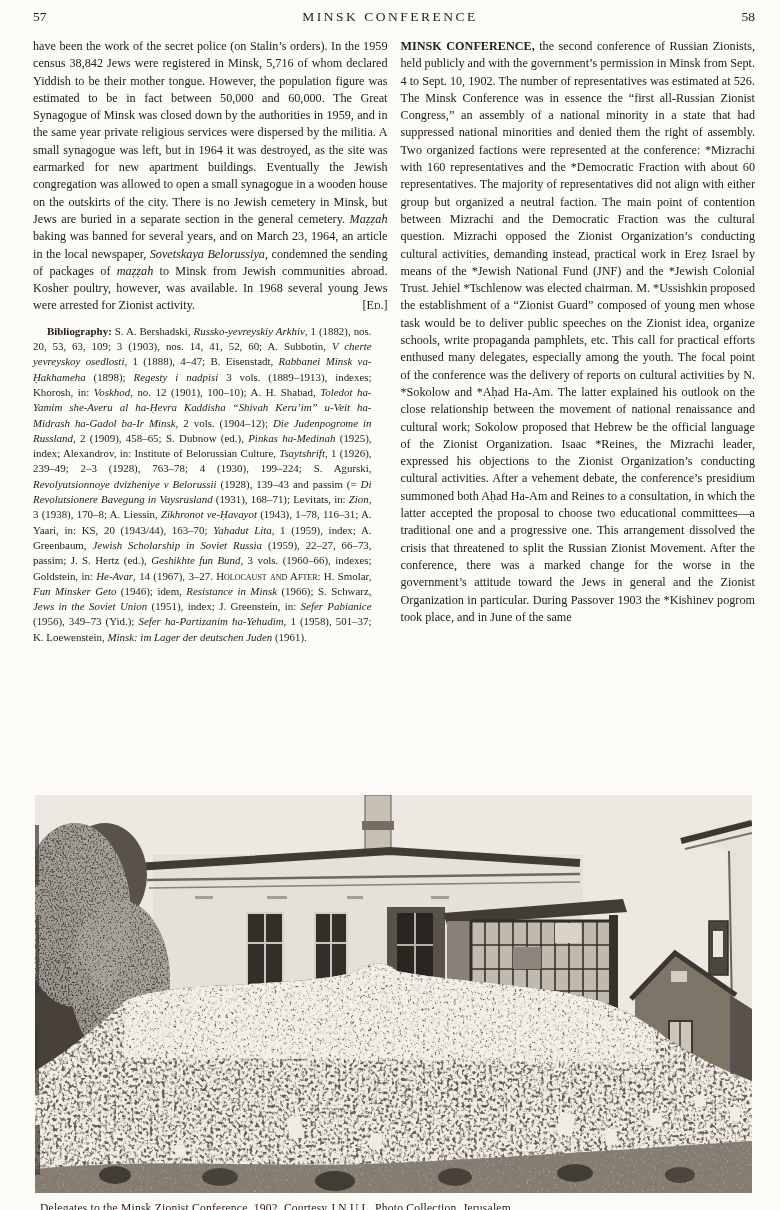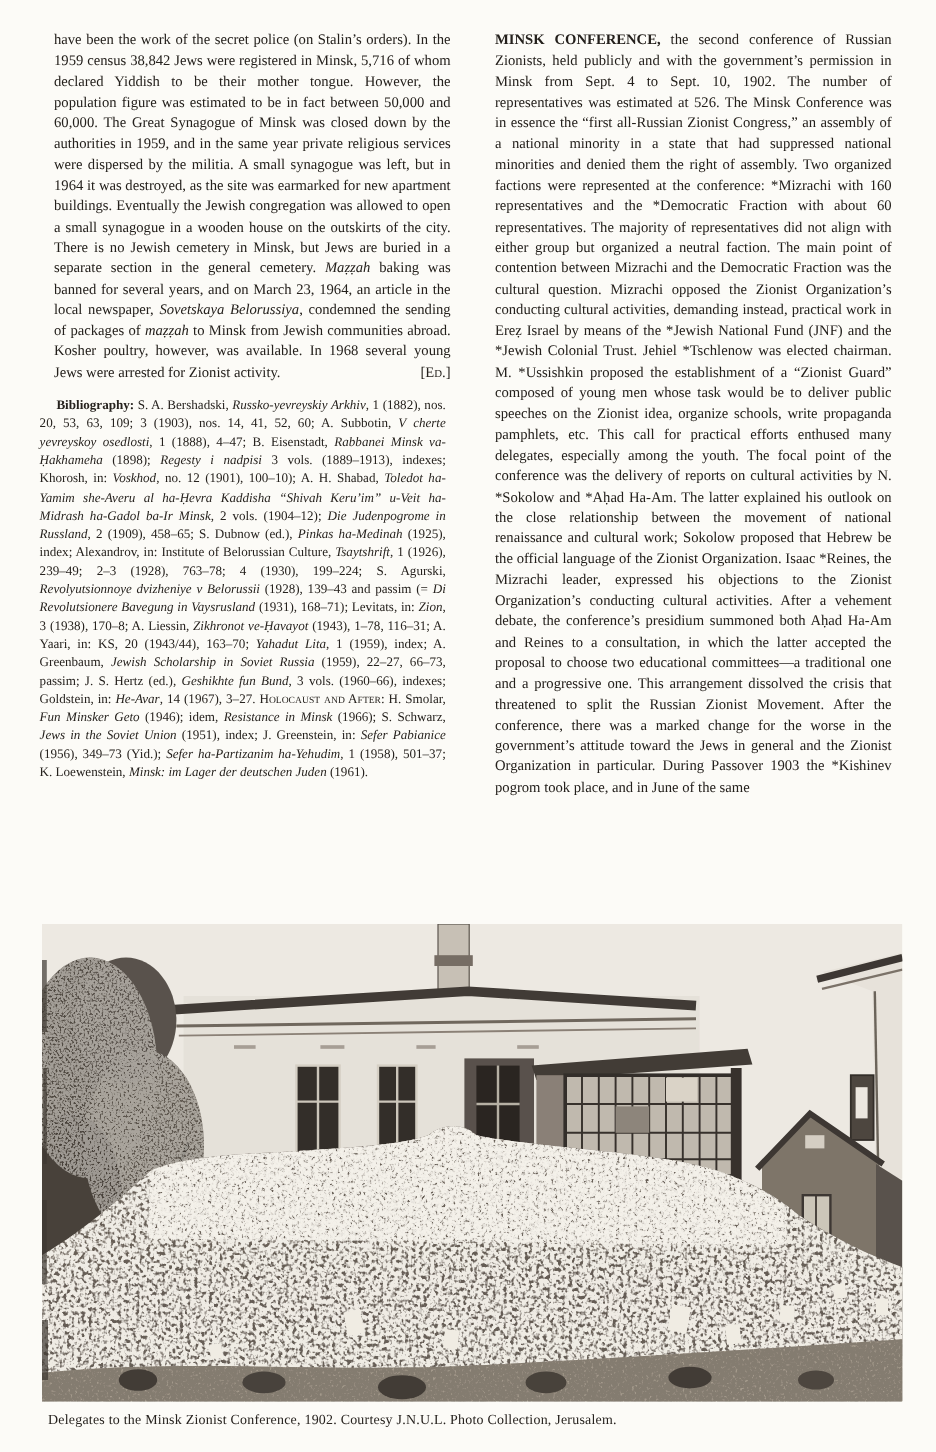--- a/index.html
+++ b/index.html
@@ -21,21 +21,21 @@
     pointer-events:none;
   }
   .columns{
     display:flex;gap:13px;
     padding:0 25px 0 33px;
     margin-top:13px;
     height:712px;overflow:hidden;
   }
   .col{flex:1 1 0;}
   .body-text{
-    margin:12px;
+    margin:0;
     font-size:12.2px;line-height:17.3px;
     text-align:justify;
     color:#24201c;
   }
   .biblio{
     margin:9px 16px 0 0;
     font-size:10.9px;line-height:15.3px;
     text-align:justify;
     text-indent:14px;
     color:#26221e;
@@ -47,20 +47,25 @@
     margin:9px 0 0 5px;
     color:#26221e;
     letter-spacing:0.2px;
   }
 </style>
 </head>
 <body>
 
 <div class="page">
 
+  <header class="running-header">
+    <span class="pagenum">57</span>
+    <span class="running-title">MINSK CONFERENCE</span>
+    <span class="pagenum">58</span>
+  </header>
 
   <div class="columns">
     <div class="col">
       <p class="body-text"><span>have been the work of the secret police (on Stalin’s orders). In the 1959 census 38,842 Jews were registered in Minsk, 5,716 of whom declared Yiddish to be their mother tongue. However, the population figure was estimated to be in fact between 50,000 and 60,000. The Great Synagogue of Minsk was closed down by the authorities in 1959, and in the same year private religious services were dispersed by the militia. A small synagogue was left, but in 1964 it was destroyed, as the site was earmarked for new apartment buildings. Eventually the Jewish congregation was allowed to open a small synagogue in a wooden house on the outskirts of the city. There is no Jewish cemetery in Minsk, but Jews are buried in a separate section in the general cemetery. </span><span style="font-style: italic;">Maẓẓah</span><span> baking was banned for several years, and on March 23, 1964, an article in the local newspaper, </span><span style="font-style: italic;">Sovetskaya Belorussiya</span><span>, condemned the sending of packages of </span><span style="font-style: italic;">maẓẓah</span><span> to Minsk from Jewish communities abroad. Kosher poultry, however, was available. In 1968 several young Jews were arrested for Zionist activity.</span><span style="font-variant: small-caps; float: right;">[Ed.]</span></p>
       <p class="biblio"><span style="font-weight: bold;">Bibliography: </span><span>S. A. Bershadski, </span><span style="font-style: italic;">Russko-yevreyskiy Arkhiv</span><span>, 1 (1882), nos. 20, 53, 63, 109; 3 (1903), nos. 14, 41, 52, 60; A. Subbotin, </span><span style="font-style: italic;">V cherte yevreyskoy osedlosti</span><span>, 1 (1888), 4–47; B. Eisenstadt, </span><span style="font-style: italic;">Rabbanei Minsk va-Ḥakhameha</span><span> (1898); </span><span style="font-style: italic;">Regesty i nadpisi</span><span> 3 vols. (1889–1913), indexes; Khorosh, in: </span><span style="font-style: italic;">Voskhod</span><span>, no. 12 (1901), 100–10); A. H. Shabad, </span><span style="font-style: italic;">Toledot ha-Yamim she-Averu al ha-Ḥevra Kaddisha “Shivah Keru’im” u-Veit ha-Midrash ha-Gadol ba-Ir Minsk</span><span>, 2 vols. (1904–12); </span><span style="font-style: italic;">Die Judenpogrome in Russland</span><span>, 2 (1909), 458–65; S. Dubnow (ed.), </span><span style="font-style: italic;">Pinkas ha-Medinah</span><span> (1925), index; Alexandrov, in: Institute of Belorussian Culture, </span><span style="font-style: italic;">Tsaytshrift</span><span>, 1 (1926), 239–49; 2–3 (1928), 763–78; 4 (1930), 199–224; S. Agurski, </span><span style="font-style: italic;">Revolyutsionnoye dvizheniye v Belorussii</span><span> (1928), 139–43 and passim (= </span><span style="font-style: italic;">Di Revolutsionere Bavegung in Vaysrusland</span><span> (1931), 168–71); Levitats, in: </span><span style="font-style: italic;">Zion</span><span>, 3 (1938), 170–8; A. Liessin, </span><span style="font-style: italic;">Zikhronot ve-Ḥavayot</span><span> (1943), 1–78, 116–31; A. Yaari, in: KS, 20 (1943/44), 163–70; </span><span style="font-style: italic;">Yahadut Lita</span><span>, 1 (1959), index; A. Greenbaum, </span><span style="font-style: italic;">Jewish Scholarship in Soviet Russia</span><span> (1959), 22–27, 66–73, passim; J. S. Hertz (ed.), </span><span style="font-style: italic;">Geshikhte fun Bund</span><span>, 3 vols. (1960–66), indexes; Goldstein, in: </span><span style="font-style: italic;">He-Avar</span><span>, 14 (1967), 3–27. </span><span style="font-variant: small-caps;">Holocaust and After</span><span>: H. Smolar, </span><span style="font-style: italic;">Fun Minsker Geto</span><span> (1946); idem, </span><span style="font-style: italic;">Resistance in Minsk</span><span> (1966); S. Schwarz, </span><span style="font-style: italic;">Jews in the Soviet Union</span><span> (1951), index; J. Greenstein, in: </span><span style="font-style: italic;">Sefer Pabianice</span><span> (1956), 349–73 (Yid.); </span><span style="font-style: italic;">Sefer ha-Partizanim ha-Yehudim</span><span>, 1 (1958), 501–37; K. Loewenstein, </span><span style="font-style: italic;">Minsk: im Lager der deutschen Juden</span><span> (1961).</span></p>
     </div>
     <div class="col">
       <p class="body-text"><span style="font-weight: bold;">MINSK CONFERENCE, </span><span>the second conference of Russian Zionists, held publicly and with the government’s permission in Minsk from Sept. 4 to Sept. 10, 1902. The number of representatives was estimated at 526. The Minsk Conference was in essence the “first all-Russian Zionist Congress,” an assembly of a national minority in a state that had suppressed national minorities and denied them the right of assembly. Two organized factions were represented at the conference: *Mizrachi with 160 representatives and the *Democratic Fraction with about 60 representatives. The majority of representatives did not align with either group but organized a neutral faction. The main point of contention between Mizrachi and the Democratic Fraction was the cultural question. Mizrachi opposed the Zionist Organization’s conducting cultural activities, demanding instead, practical work in Ereẓ Israel by means of the *Jewish National Fund (JNF) and the *Jewish Colonial Trust. Jehiel *Tschlenow was elected chairman. M. *Ussishkin proposed the establishment of a “Zionist Guard” composed of young men whose task would be to deliver public speeches on the Zionist idea, organize schools, write propaganda pamphlets, etc. This call for practical efforts enthused many delegates, especially among the youth. The focal point of the conference was the delivery of reports on cultural activities by N. *Sokolow and *Aḥad Ha-Am. The latter explained his outlook on the close relationship between the movement of national renaissance and cultural work; Sokolow proposed that Hebrew be the official language of the Zionist Organization. Isaac *Reines, the Mizrachi leader, expressed his objections to the Zionist Organization’s conducting cultural activities. After a vehement debate, the conference’s presidium summoned both Aḥad Ha-Am and Reines to a consultation, in which the latter accepted the proposal to choose two educational committees—a traditional one and a progressive one. This arrangement dissolved the crisis that threatened to split the Russian Zionist Movement. After the conference, there was a marked change for the worse in the government’s attitude toward the Jews in general and the Zionist Organization in particular. During Passover 1903 the *Kishinev pogrom took place, and in June of the same</span></p>
     </div>
   </div>

